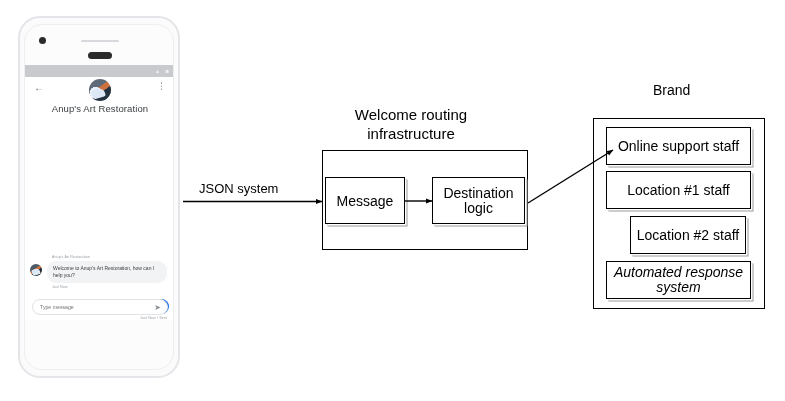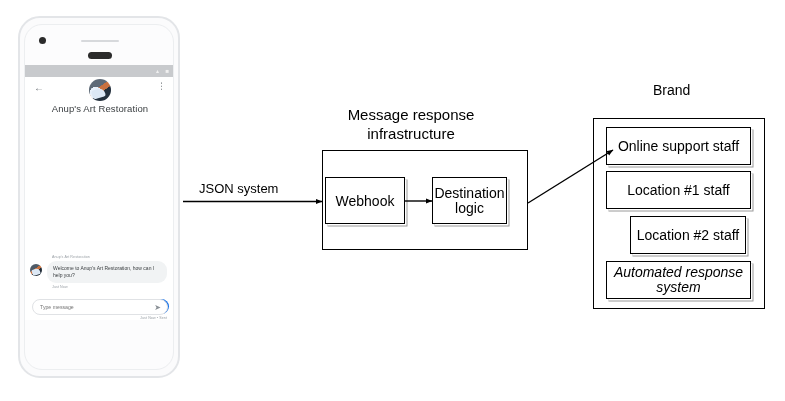--- a/index.html
+++ b/index.html
@@ -309,21 +309,21 @@
     width: 100%;
     transform: translateY(-50%);
     text-align: center;
     font-size: 14px;
     line-height: 15px;
     color: #000000;
   }
 
   #routing-outer-box { left: 322px; top: 150px; width: 206px; height: 100px; }
   #webhook-box { left: 325px; top: 177px; width: 80px; height: 47px; }
-  #destination-box { left: 432px; top: 177px; width: 75px; height: 47px; }
+  #destination-box { left: 432px; top: 177px; width: 93px; height: 47px; }
   #brand-outer-box { left: 593px; top: 118px; width: 172px; height: 191px; }
 
   #online-support-box   { left: 606px; top: 127px; width: 145px; height: 38px; }
   #location1-box        { left: 606px; top: 171px; width: 145px; height: 38px; }
   #location2-box        { left: 630px; top: 216px; width: 116px; height: 38px; }
   #automated-box        { left: 606px; top: 261px; width: 145px; height: 38px; font-style: italic; }
 
   svg#connectors {
     position: absolute;
     left: 0;
@@ -374,28 +374,28 @@
         <input id="message-input" type="text" placeholder="Type message" style="">
         <span id="send-icon">➤</span>
       </div>
 
     </div>
   </div>
 </div>
 
 <div class="diagram-text" id="json-payload-label">JSON system</div>
 
-<div class="diagram-text" id="routing-title">Message response infrastructure</div>
+<div class="diagram-text" id="routing-title">Welcome routing infrastructure</div>
 
 <div class="diagram-text" id="brand-title-label">Brand</div>
 
 <div class="plain-box" id="routing-outer-box"></div>
 
 <div class="shadow-box" id="webhook-box">
-  <span class="box-label">Webhook</span>
+  <span class="box-label">Message</span>
 </div>
 
 <div class="shadow-box" id="destination-box">
   <span class="box-label">Destination logic</span>
 </div>
 
 <div class="plain-box" id="brand-outer-box"></div>
 
 <div class="shadow-box" id="online-support-box">
   <span class="box-label">Online support staff</span>

